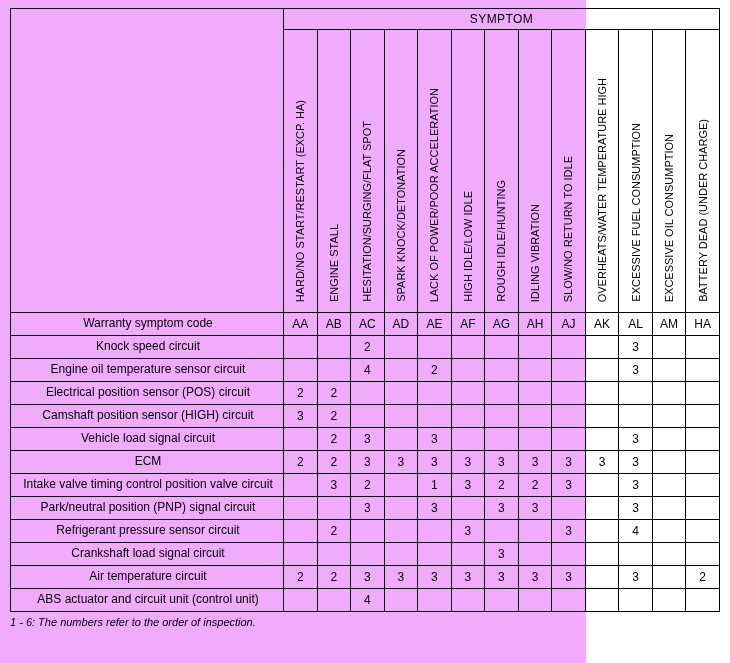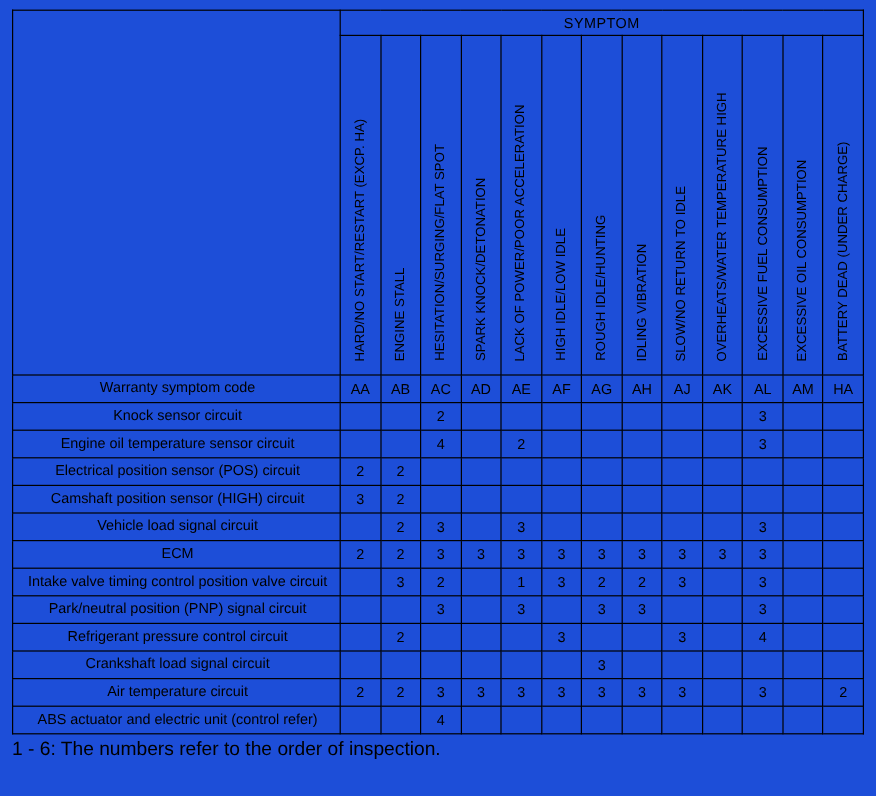--- a/index.html
+++ b/index.html
@@ -1,27 +1,27 @@
 <!DOCTYPE html>
 <html><head>
 <meta charset="utf-8">
 <style>
   html, body {
     margin: 0;
     padding: 0;
     background: #ffffff;
   }
   .page {
-    width: 730px;
+    width: 586px;
     height: 663px;
     box-sizing: border-box;
     padding: 8px 10px 0 10px;
     font-family: "Liberation Sans", sans-serif;
     color: #000000;
-    background: #1d4ed8;
+    background: #f0abfc;
   }
   table.symptom-table {
     border-collapse: collapse;
     table-layout: fixed;
     width: 710px;
   }
   .symptom-table td, .symptom-table th {
     border: 1px solid #000000;
     box-sizing: border-box;
     font-weight: normal;
@@ -56,21 +56,22 @@
     line-height: 1.3;
   }
   td.code, td.val {
     text-align: center;
     font-size: 12px;
     padding: 2px 0;
   }
   tr.datarow { height: 23px; }
   .footnote {
     margin-top: 4px;
-    font-size: 16px;
+    font-size: 11px;
+    font-style: italic;
   }
 </style>
 </head>
 <body>
 
 <div class="page">
   <table class="symptom-table">
     <colgroup>
       <col class="labelcol">
       <col span="13">
@@ -107,21 +108,21 @@
           <td class="code">AF</td>
           <td class="code">AG</td>
           <td class="code">AH</td>
           <td class="code">AJ</td>
           <td class="code">AK</td>
           <td class="code">AL</td>
           <td class="code">AM</td>
           <td class="code">HA</td>
         </tr>
     <tr class="datarow">
-          <td class="rowlabel">Knock sensor circuit</td>
+          <td class="rowlabel">Knock speed circuit</td>
           <td class="val"></td>
           <td class="val"></td>
           <td class="val">2</td>
           <td class="val"></td>
           <td class="val"></td>
           <td class="val"></td>
           <td class="val"></td>
           <td class="val"></td>
           <td class="val"></td>
           <td class="val"></td>
@@ -235,21 +236,21 @@
           <td class="val"></td>
           <td class="val">3</td>
           <td class="val">3</td>
           <td class="val"></td>
           <td class="val"></td>
           <td class="val">3</td>
           <td class="val"></td>
           <td class="val"></td>
         </tr>
         <tr class="datarow">
-          <td class="rowlabel">Refrigerant pressure control circuit</td>
+          <td class="rowlabel">Refrigerant pressure sensor circuit</td>
           <td class="val"></td>
           <td class="val">2</td>
           <td class="val"></td>
           <td class="val"></td>
           <td class="val"></td>
           <td class="val">3</td>
           <td class="val"></td>
           <td class="val"></td>
           <td class="val">3</td>
           <td class="val"></td>
@@ -283,21 +284,21 @@
           <td class="val">3</td>
           <td class="val">3</td>
           <td class="val">3</td>
           <td class="val">3</td>
           <td class="val"></td>
           <td class="val">3</td>
           <td class="val"></td>
           <td class="val">2</td>
         </tr>
         <tr class="datarow">
-          <td class="rowlabel">ABS actuator and electric unit (control refer)</td>
+          <td class="rowlabel">ABS actuator and circuit unit (control unit)</td>
           <td class="val"></td>
           <td class="val"></td>
           <td class="val">4</td>
           <td class="val"></td>
           <td class="val"></td>
           <td class="val"></td>
           <td class="val"></td>
           <td class="val"></td>
           <td class="val"></td>
           <td class="val"></td>

